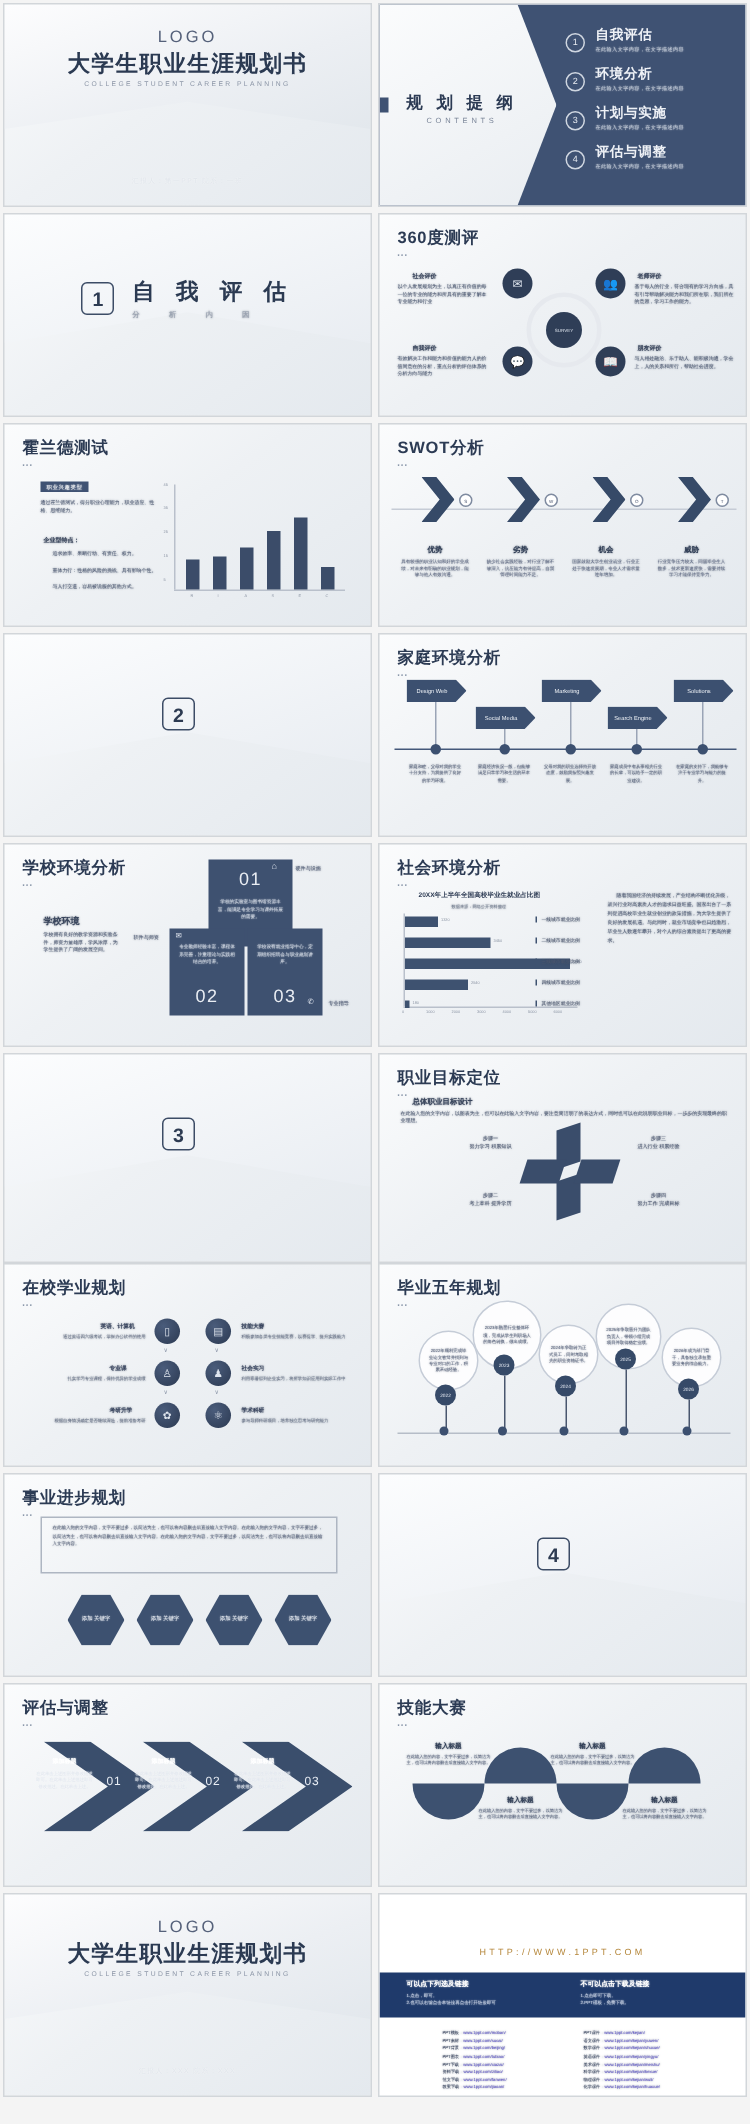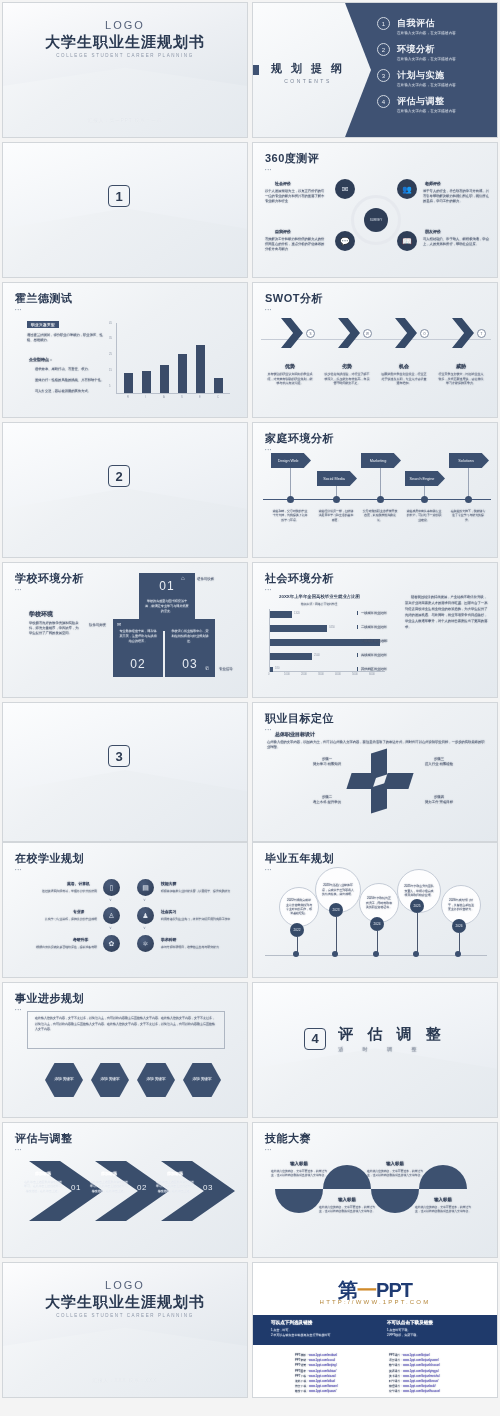--- a/index.html
+++ b/index.html
@@ -64,21 +64,21 @@
     background:linear-gradient(150deg,#fbfcfd,#e9edf1);
     clip-path:polygon(0 0,78% 0,100% 50%,78% 100%,0 100%);
   }
   .cnt-left .band { position:absolute; left:0; top:46%; width:6px; height:8%; background:#3f5273; }
   .cnt-ttl {
     position:absolute; left:8px; top:58px; width:94px; text-align:center;
     font-size:11px; font-weight:bold; letter-spacing:3px; color:#2c3b54;
   }
   .cnt-ttl small { display:block; font-size:5px; letter-spacing:2.5px; color:#7b8699; font-weight:normal; margin-top:2px; }
   .cnt-list { position:absolute; left:124px; top:14px; }
-  .cnt-item { display:flex; align-items:flex-start; margin-bottom:8px; }
+  .cnt-item { display:flex; align-items:flex-end; margin-bottom:8px; }
   .cnt-num {
     width:13px; height:13px; border:1px solid #cfd6e0; border-radius:50%;
     color:#e8ecf2; font-size:6px; display:flex; align-items:center; justify-content:center;
     margin-right:7px; flex:0 0 auto;
   }
   .cnt-lbl { font-size:9px; color:#eef1f6; font-weight:bold; letter-spacing:.5px; }
   .cnt-desc { font-size:3.4px; color:#b9c3d2; letter-spacing:.3px; margin-top:1px; }
   
   .sec-top {
     position:absolute; left:0; right:0; top:0; height:64%;
@@ -255,20 +255,24 @@
           </div>
       </div>
     </div>
   </div>
 
   <div class="slide">
     <div class="sec-bg"></div>
     <div class="sec-top"></div>
     <div class="sec-wrap">
       <div class="sec-num">1</div>
+      <div class="sec-title">
+        <span>自 我 评 估</span>
+        <small class="blur">分 析 内 因</small>
+      </div>
     </div>
   </div>
 
   <div class="slide">
     <div class="ttl">
       <span>360度测评</span>
       <span class="dots">•••</span>
     </div>
     <div class="ring" style="left:98px;top:52px;width:50px;height:50px;"></div>
     <div class="circ" style="left:111px;top:65px;width:24px;height:24px;display:flex;align-items:center;justify-content:center;color:#d9e0ea;font-size:3px;">
@@ -544,24 +548,20 @@
 关键字</div>
     <div class="hexa blur-l" style="left:180px;top:80px;">添加
 关键字</div>
   </div>
 
   <div class="slide">
     <div class="sec-bg"></div>
     <div class="sec-top"></div>
     <div class="sec-wrap">
       <div class="sec-num">4</div>
-      <div class="sec-title">
-        <span>评 估 调 整</span>
-        <small class="blur">适 时 调 整</small>
-      </div>
     </div>
   </div>
 
   <div class="slide">
     <div class="ttl">
       <span>评估与调整</span>
       <span class="dots">•••</span>
     </div>
     <div class="bigchev" style="left:26px;top:38px;"></div>
     <div class="bigchev" style="left:92px;top:38px;"></div>
@@ -599,23 +599,20 @@
   <div class="slide">
     <div class="cover-bot"></div>
     <div class="cover-top"></div>
     <div class="cover-logo">LOGO</div>
     <div class="cover-h1">大学生职业生涯规划书</div>
     <div class="cover-sub">COLLEGE STUDENT CAREER PLANNING</div>
     <div class="cover-foot blur-l">汇报人：XXX   院系：XXX</div>
   </div>
 
   <div class="slide" style="background:#fff;">
-    <div class="ppt-logo">
-      <span>第</span><span class="dash">一</span><span>PPT</span>
-    </div>
     <div class="ppt-url">HTTP://WWW.1PPT.COM</div>
     <div class="band-navy">
       <div class="h blur-l" style="left:18px;top:5px;">可以点下列选及链接</div>
       <div class="b blur-l" style="left:18px;top:13px;width:100px;white-space:pre-line;">1.点击，即可。
 2.也可以右键点击本链接再点击打开链接即可</div>
       <div class="h blur-l" style="left:134px;top:5px;">不可以点击下载及链接</div>
       <div class="b blur-l" style="left:134px;top:13px;width:100px;white-space:pre-line;">1.点击即可下载。
 2.PPT模板，免费下载。</div>
     </div>
     <div class="linkcol blur" style="left:42px;top:90px;">

